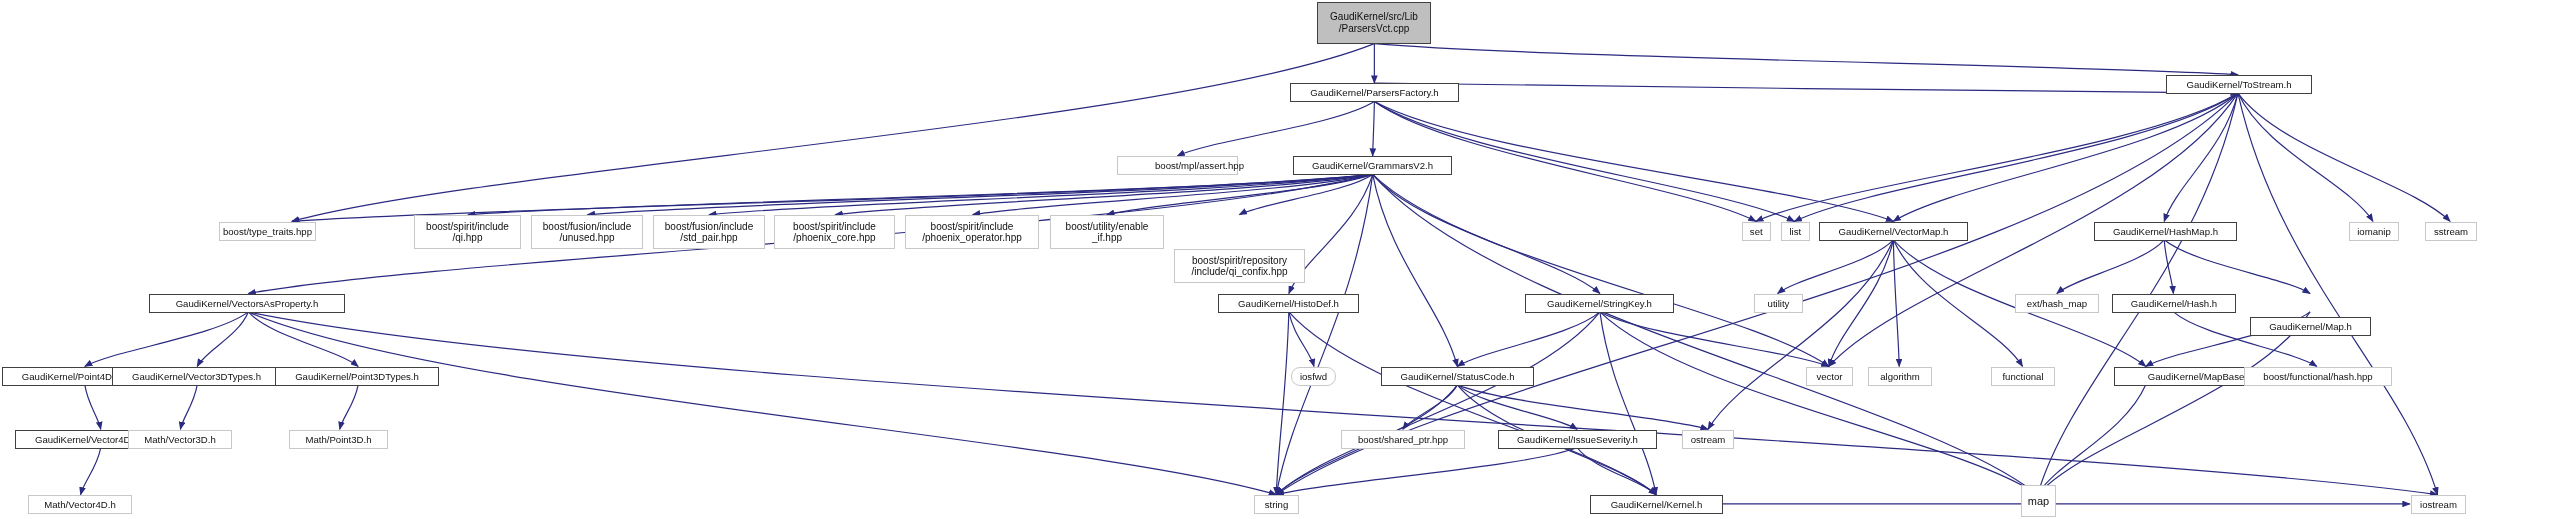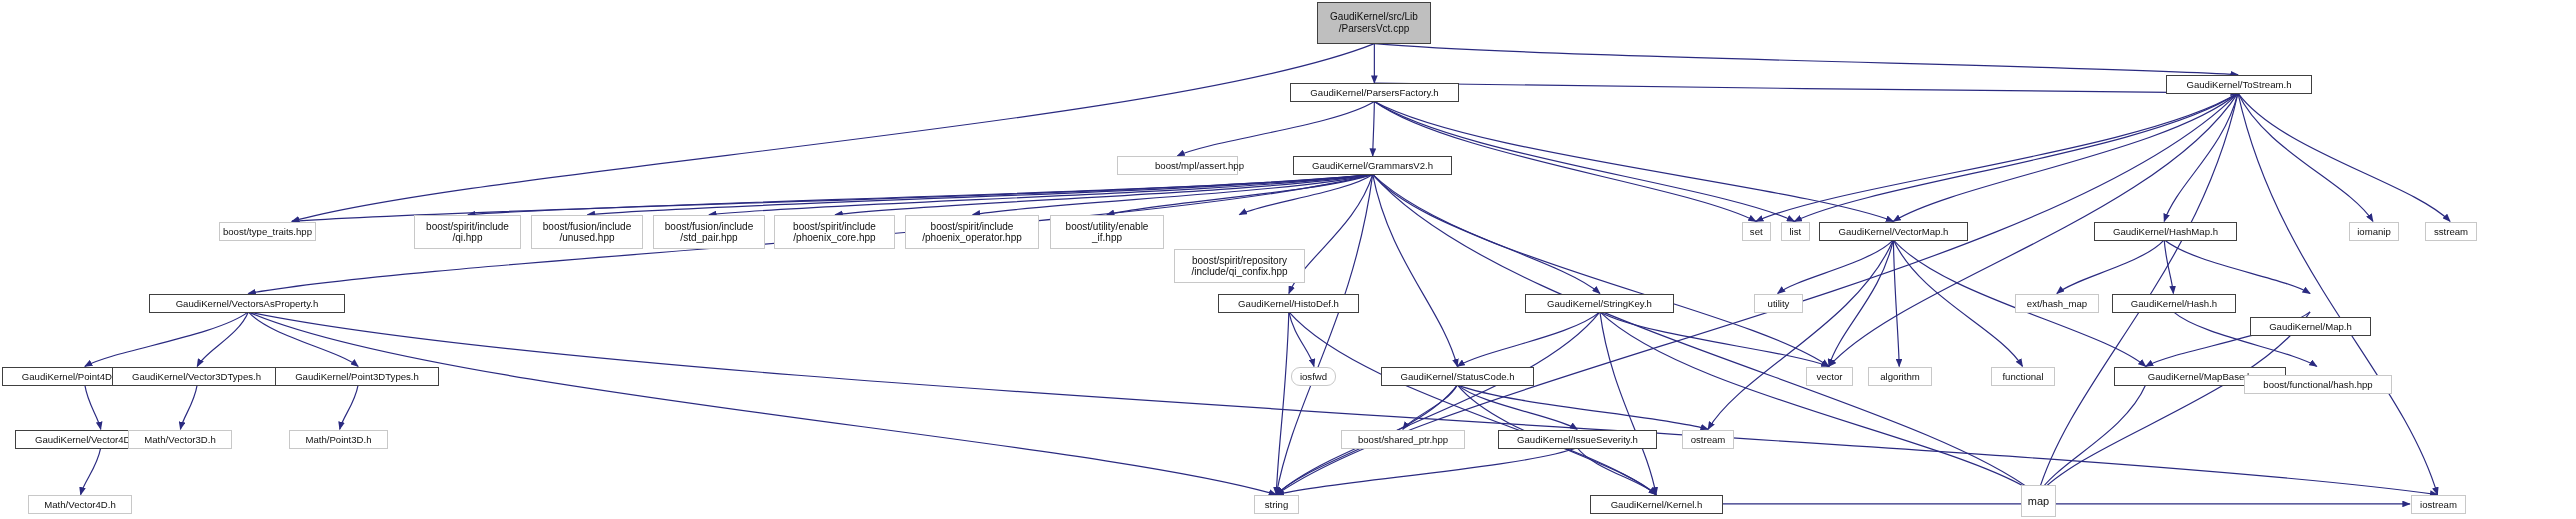--- a/index.html
+++ b/index.html
@@ -134,21 +134,21 @@
       <div class="node hdr" style="left: 2250px; top: 294px; width: 121px; height: 18.5px; font-size: 9.6px; margin-top: 23px;"><span>GaudiKernel/Map.h</span></div>
       <div class="node hdr" style="left: 1.7px; top: 367px; width: 164px; height: 18.5px; font-size: 9.6px;"><span>GaudiKernel/Point4DTypes.h</span></div>
       <div class="node hdr" style="left: 112px; top: 367px; width: 169px; height: 18.5px; font-size: 9.6px;"><span>GaudiKernel/Vector3DTypes.h</span></div>
       <div class="node hdr" style="left: 275px; top: 367px; width: 164px; height: 18.5px; font-size: 9.6px;"><span>GaudiKernel/Point3DTypes.h</span></div>
       <div class="node" style="left: 1291px; top: 367px; width: 45px; height: 18.5px; font-size: 9.6px; border-radius: 9px;"><span>iosfwd</span></div>
       <div class="node hdr" style="left: 1381px; top: 367px; width: 153px; height: 18.5px; font-size: 9.6px;"><span>GaudiKernel/StatusCode.h</span></div>
       <div class="node" style="left: 1806px; top: 367px; width: 47px; height: 18.5px; font-size: 9.6px;"><span>vector</span></div>
       <div class="node" style="left: 1868px; top: 367px; width: 64px; height: 18.5px; font-size: 9.6px;"><span>algorithm</span></div>
       <div class="node" style="left: 1991px; top: 367px; width: 64px; height: 18.5px; font-size: 9.6px;"><span>functional</span></div>
       <div class="node hdr" style="left: 2074px; top: 367px; width: 172px; height: 18.5px; font-size: 9.6px; margin-left: 40px;"><span>GaudiKernel/MapBase.h</span></div>
-      <div class="node" style="left: 2244px; top: 367px; width: 148px; height: 18.5px; font-size: 9.6px; margin-top: 8px;"><span>boost/functional/hash.hpp</span></div>
+      <div class="node" style="left: 2244px; top: 367px; width: 148px; height: 18.5px; font-size: 9.6px;"><span>boost/functional/hash.hpp</span></div>
       <div class="node hdr" style="left: 15px; top: 430px; width: 169px; height: 18.5px; font-size: 9.6px;"><span>GaudiKernel/Vector4DTypes.h</span></div>
       <div class="node" style="left: 128px; top: 430px; width: 104px; height: 18.5px; font-size: 9.6px;"><span>Math/Vector3D.h</span></div>
       <div class="node" style="left: 289px; top: 430px; width: 99px; height: 18.5px; font-size: 9.6px;"><span>Math/Point3D.h</span></div>
       <div class="node" style="left: 1341px; top: 430px; width: 124px; height: 18.5px; font-size: 9.6px;"><span>boost/shared_ptr.hpp</span></div>
       <div class="node hdr" style="left: 1498px; top: 430px; width: 159px; height: 18.5px; font-size: 9.6px;"><span>GaudiKernel/IssueSeverity.h</span></div>
       <div class="node" style="left: 1682px; top: 430px; width: 52px; height: 18.5px; font-size: 9.6px;"><span>ostream</span></div>
       <div class="node" style="left: 28px; top: 495px; width: 104px; height: 18.5px; font-size: 9.6px;"><span>Math/Vector4D.h</span></div>
       <div class="node" style="left: 1254px; top: 495px; width: 45px; height: 18.5px; font-size: 9.6px;"><span>string</span></div>
       <div class="node hdr" style="left: 1590px; top: 495px; width: 133px; height: 18.5px; font-size: 9.6px;"><span>GaudiKernel/Kernel.h</span></div>
       <div class="node" style="left: 2021px; top: 485px; width: 35px; height: 32px; font-size: 11px;"><span>map</span></div>

